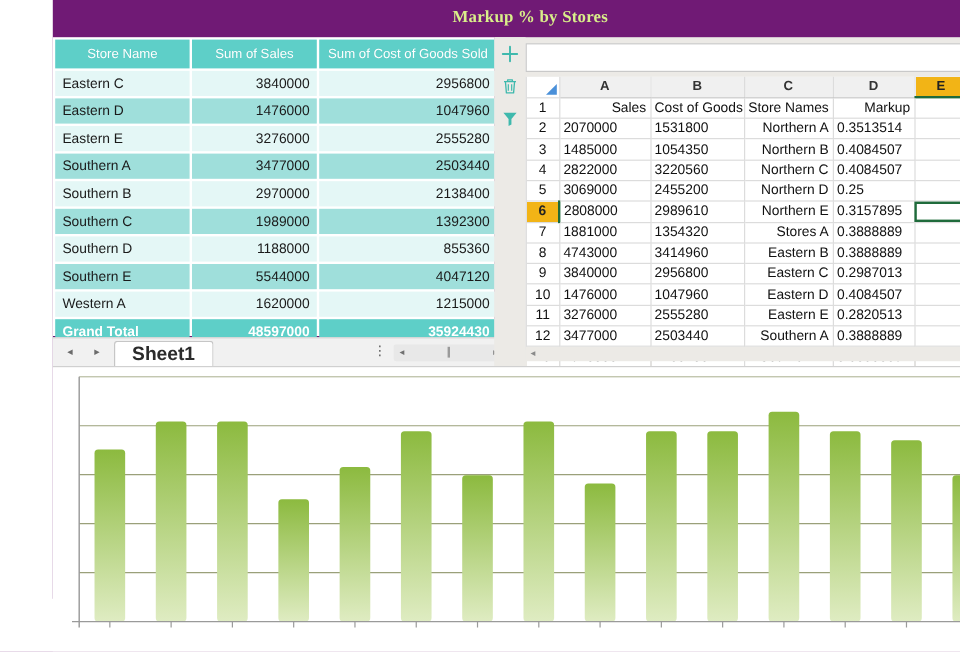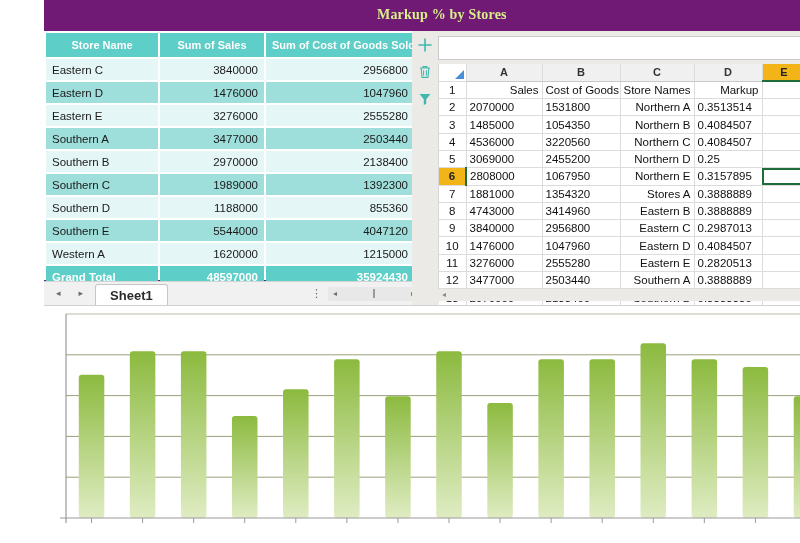--- a/index.html
+++ b/index.html
@@ -26,21 +26,21 @@
     position: absolute; left: 0; top: 31px;
     width: 368px; height: 249px;
     background: #fff;
   }
   table.pivot { width: 368px; border-collapse: separate; border-spacing: 2px 2px; table-layout: fixed; }
   table.pivot th, table.pivot td {
     height: 21px; font-size: 11.5px; color: #1a1a1a;
     padding: 0 6px; overflow: hidden; white-space: nowrap;
   }
   table.pivot th {
-    background: #5ecfc8; color: #ffffff; font-weight: 700;
+    background: #5ecfc8; color: #ffffff; font-weight: 400;
     font-size: 11px; text-align: center; height: 24px;
     text-shadow: 0 0 1px rgba(0,0,0,.08);
   }
   col.c-name { width: 112px; }
   col.c-sales { width: 104px; }
   col.c-cogs  { width: 148px; }
   td.name { text-align: left; }
   td.num  { text-align: right; }
   tr.odd  td { background: #e4f7f6; }
   tr.even td { background: #9fdfdb; }
@@ -52,21 +52,21 @@
   #sheetbar {
     position: absolute; left: 0; top: 281px; width: 380px; height: 24px;
     background: #f1f1f1; border-top: 1px solid #d4d4d4;
     display: flex; align-items: center;
   }
   .navarrows { display: flex; align-items: center; gap: 18px; padding: 0 12px; }
   .navarrow { font-size: 9px; color: #6b6b6b; line-height: 1; }
   .sheet-tab {
     background: #ffffff; border: 1px solid #c6c6c6; border-bottom: none;
     height: 22px; line-height: 21px; padding: 0 14px;
-    font-size: 13px; font-weight: 700; color: #2b2b2b;
+    font-size: 16px; font-weight: 700; color: #2b2b2b;
     border-radius: 3px 3px 0 0; margin-top: 2px;
   }
   .tab-filler { flex: 1; height: 100%; }
   .kebab { font-size: 11px; color: #5a5a5a; letter-spacing: 0; line-height: 1; padding: 0 6px; }
   .hscroll-mini {
     width: 92px; height: 14px; background: #e8e8e8; border-radius: 2px;
     display: flex; align-items: center; justify-content: space-between;
     padding: 0 5px; margin-right: 4px;
   }
   .hscroll-mini span { font-size: 8px; color: #707070; line-height: 1; }
@@ -313,38 +313,38 @@
             <tr>
               <th class="rowh">3</th>
               <td class="r">1485000</td>
               <td class="r">1054350</td>
               <td class="l">Northern B</td>
               <td class="r">0.4084507</td>
               <td class="l"></td>
             </tr>
             <tr>
               <th class="rowh">4</th>
-              <td class="r">4536000</td>
+              <td class="r">2822000</td>
               <td class="r">3220560</td>
               <td class="l">Northern C</td>
               <td class="r">0.4084507</td>
               <td class="l"></td>
             </tr>
             <tr>
               <th class="rowh">5</th>
               <td class="r">3069000</td>
               <td class="r">2455200</td>
               <td class="l">Northern D</td>
               <td class="r">0.25</td>
               <td class="l"></td>
             </tr>
             <tr>
               <th class="rowh sel">6</th>
               <td class="r">2808000</td>
-              <td class="r">1067950</td>
+              <td class="r">2989610</td>
               <td class="l">Northern E</td>
               <td class="r">0.3157895</td>
               <td class="l selcell"></td>
             </tr>
             <tr>
               <th class="rowh">7</th>
               <td class="r">1881000</td>
               <td class="r">1354320</td>
               <td class="l">Stores A</td>
               <td class="r">0.3888889</td>

